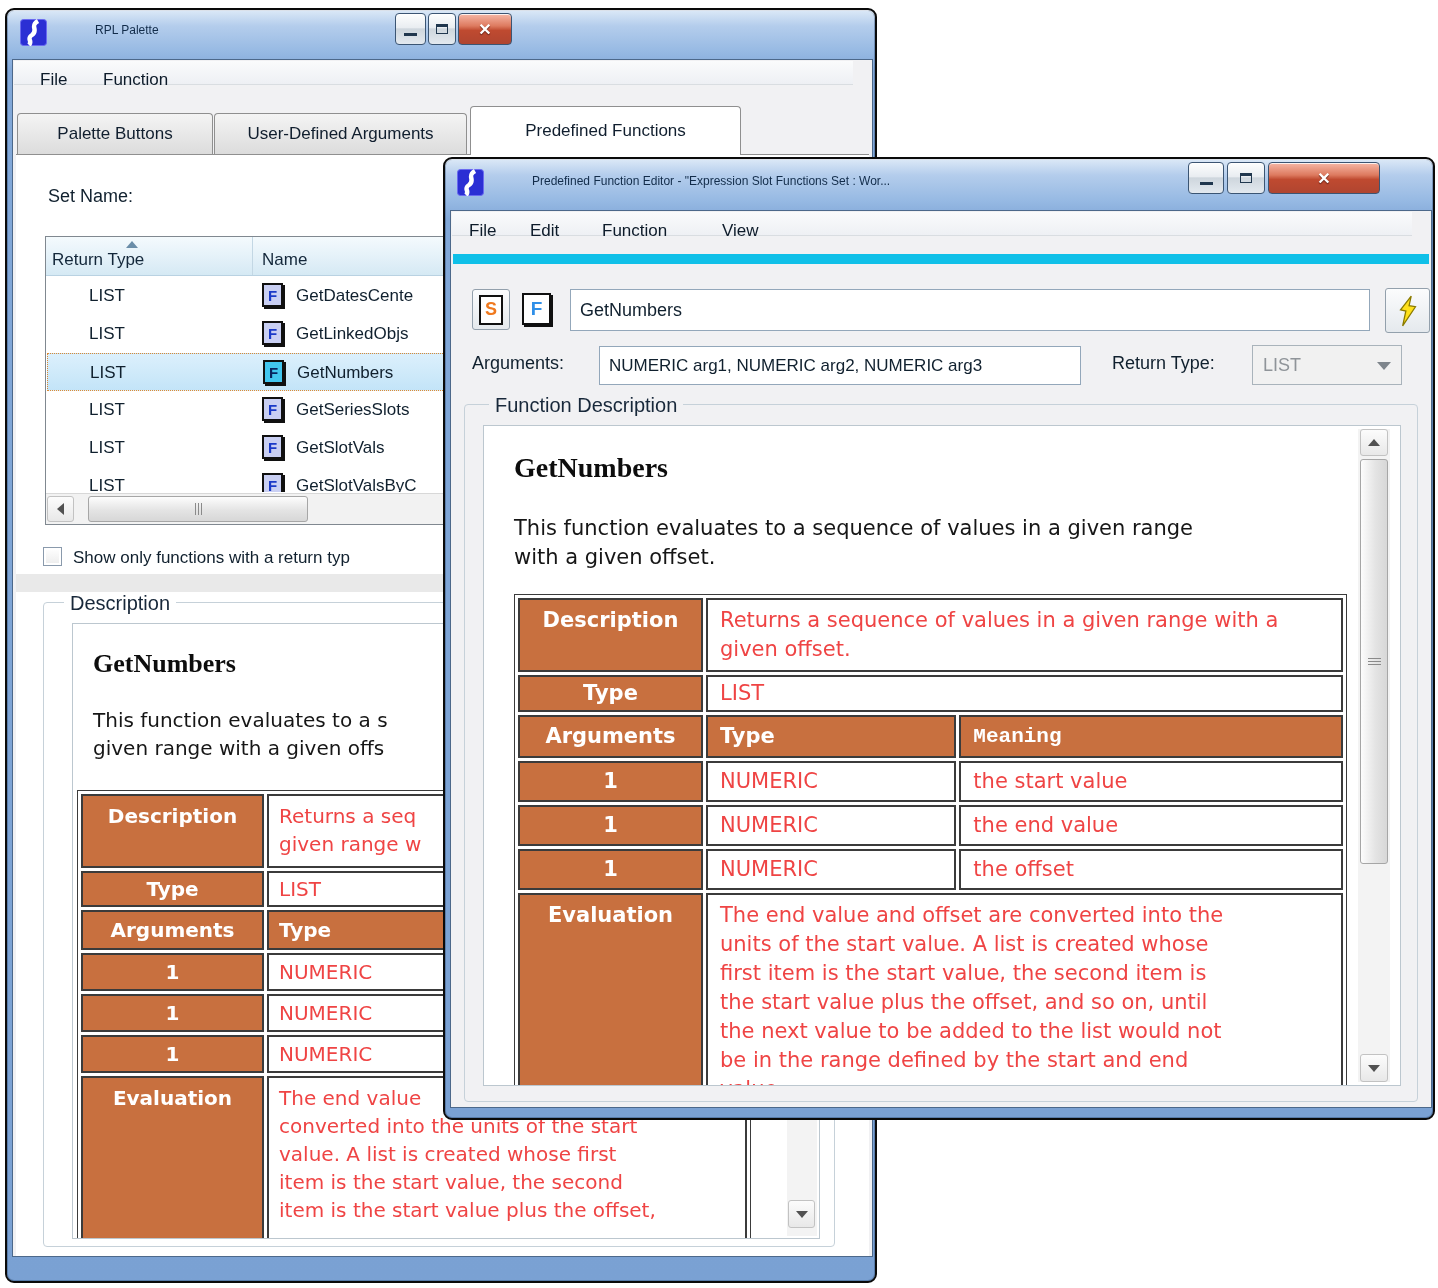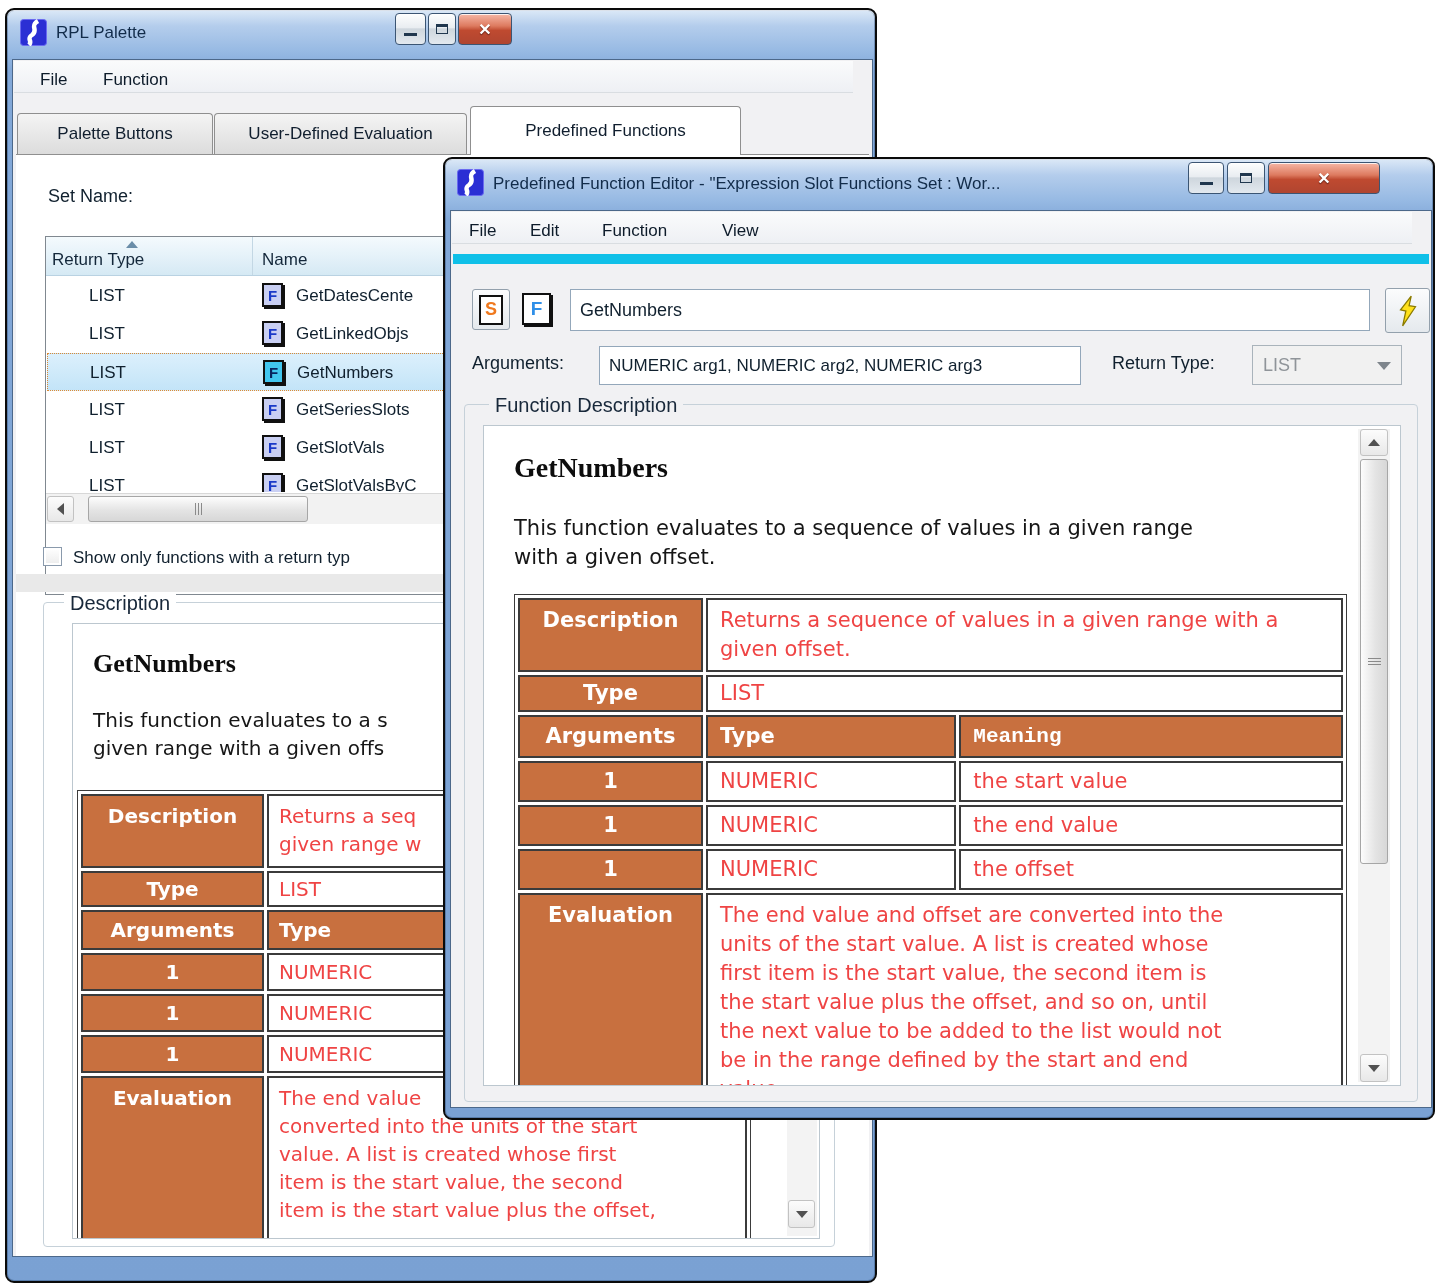--- a/index.html
+++ b/index.html
@@ -7,33 +7,33 @@
               font-family:"Liberation Sans", sans-serif; }
   .page { position:relative; width:1438px; height:1288px; }
 
   
   .window {
     position:absolute; border:2px solid #0a0a0a; border-radius:9px;
     background:linear-gradient(180deg,#dce9f7 0px,#b4cdec 16px,#96b9e3 42px,#82a8d8 60px,#7aa1d3 100%);
     box-shadow:inset 0 1px 0 rgba(255,255,255,.65), inset 0 0 0 1px rgba(25,55,95,.35);
   }
   .titlebar { position:absolute; left:0; top:0; right:0; height:48px; }
-  .apptitle { position:absolute; font-size:17px; color:#122c4a; white-space:nowrap; }
+  .apptitle { position:absolute; font-size:12px; color:#122c4a; white-space:nowrap;margin-left:39px; }
   .appicon { position:absolute; width:27px; height:27px; }
   .wbtn { position:absolute; top:3px; height:32px; border:1px solid #3b5573; border-radius:4px;
           display:flex; align-items:center; justify-content:center;
           box-shadow:inset 0 1px 0 rgba(255,255,255,.8); }
   .btn-gray { background:linear-gradient(180deg,#fdfefe 0%,#e9edf1 45%,#ced6dd 50%,#e3e9ef 100%); }
   .btn-close { background:linear-gradient(180deg,#f6b7a6 0%,#dd7a5f 40%,#bf4a30 55%,#b04530 100%); }
   .glyph-min { width:13px; height:3px; background:#20374e; margin-top:10px; }
   .glyph-max { width:12px; height:10px; border:1px solid #20374e; border-top:3px solid #20374e; background:transparent; }
   .glyph-close { color:#fff; font-weight:bold; font-size:16px; text-shadow:0 1px 1px #5a150a; }
 
   .panel { position:absolute; background:#f1f1f3; border:1px solid #4c688a; }
-  .menubar { position:absolute; left:1px; right:19px; top:1px; height:32px;
+  .menubar { position:absolute; left:1px; right:19px; top:1px; height:24px;
              background:linear-gradient(180deg,#fafbfc,#eef0f4); border-bottom:1px solid #d9dde1;
              display:flex; align-items:center; }
   .menuitem { font-size:17px; color:#0d1b2a; position:absolute; top:9px; cursor:default; }
 
   
   .tab { position:absolute; border:1px solid #8f8f8f; border-bottom:none; border-radius:4px 4px 0 0;
          display:flex; align-items:center; justify-content:center; font-size:17px; color:#101e2e; }
   .tab-inactive { background:linear-gradient(180deg,#f4f4f4,#dcdcdc); }
   .tab-active { background:#fff; z-index:3; }
   .tabcontent { position:absolute; background:#fff; border-top:1px solid #8f8f8f; overflow:hidden; }
@@ -135,31 +135,31 @@
     <div class="panel" style="left:5px; top:49px; width:861px; height:1198px;">
       <div class="menubar">
         <span class="menuitem" style="left:26px;">File</span>
         <span class="menuitem" style="left:89px;">Function</span>
       </div>
 
       <div class="tab tab-inactive" style="left:4px; top:53px; width:196px; height:41px;">
         <span>Palette Buttons</span>
       </div>
       <div class="tab tab-inactive" style="left:201px; top:53px; width:253px; height:41px;">
-        <span>User-Defined Evaluation</span>
+        <span>User-Defined Arguments</span>
       </div>
       <div class="tab tab-active" style="left:457px; top:46px; width:271px; height:49px;">
         <span>Predefined Functions</span>
       </div>
 
       <div class="tabcontent" style="left:3px; top:94px; width:853px; height:1102px;">
 
         <span class="lbl" style="left:32px; top:31px;">Set Name:</span>
 
-        <div class="ftable" style="left:29px; top:81px; width:526px; height:359px;">
+        <div class="ftable" style="left:29px; top:81px; width:526px; height:289px;">
           <div class="fhead">
             <span class="tri-up" style="position:absolute; left:80px; top:4px; border-bottom-color:#6a8da8;"></span>
             <span class="fhl" style="left:6px; top:13px;">Return Type</span>
             <span class="coldiv" style="left:206px;"></span>
             <span class="fhl" style="left:216px; top:13px;">Name</span>
           </div>
           <div style="position:absolute; left:0; right:0; top:39px; height:216px; overflow:hidden;">
             <div class="frow" style="top:1px;">
               <span class="rt">LIST</span>
               <span class="ficon">F</span>

